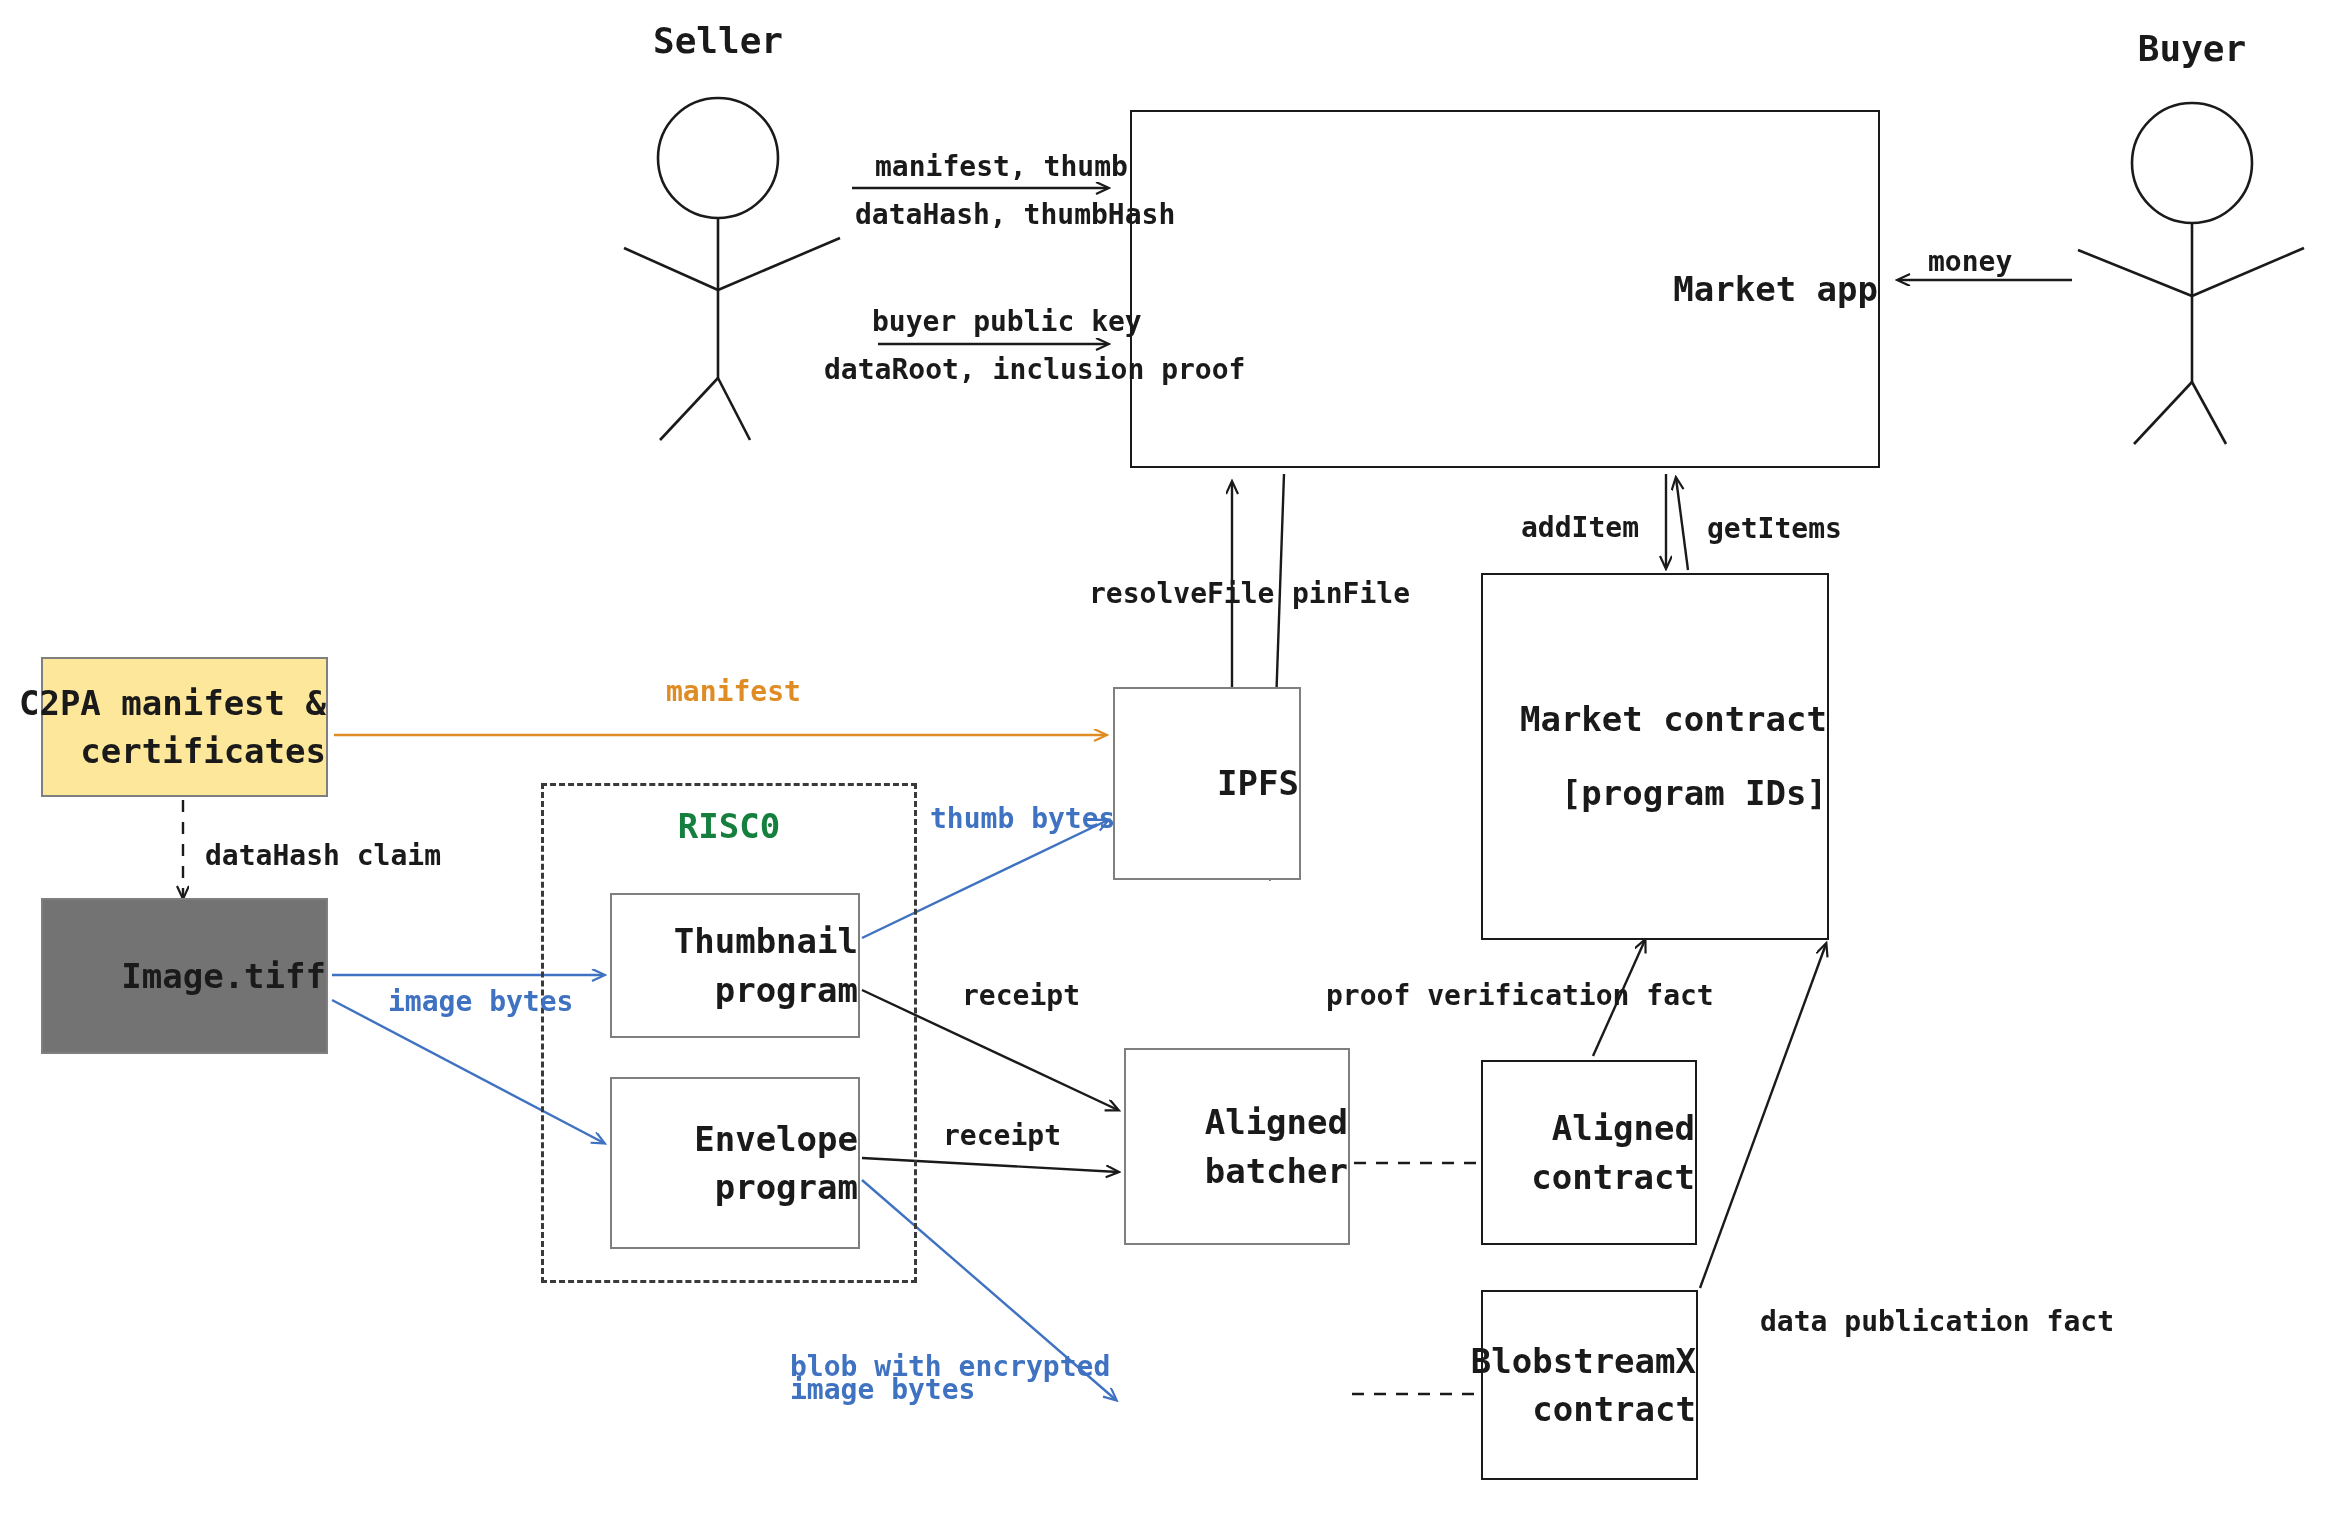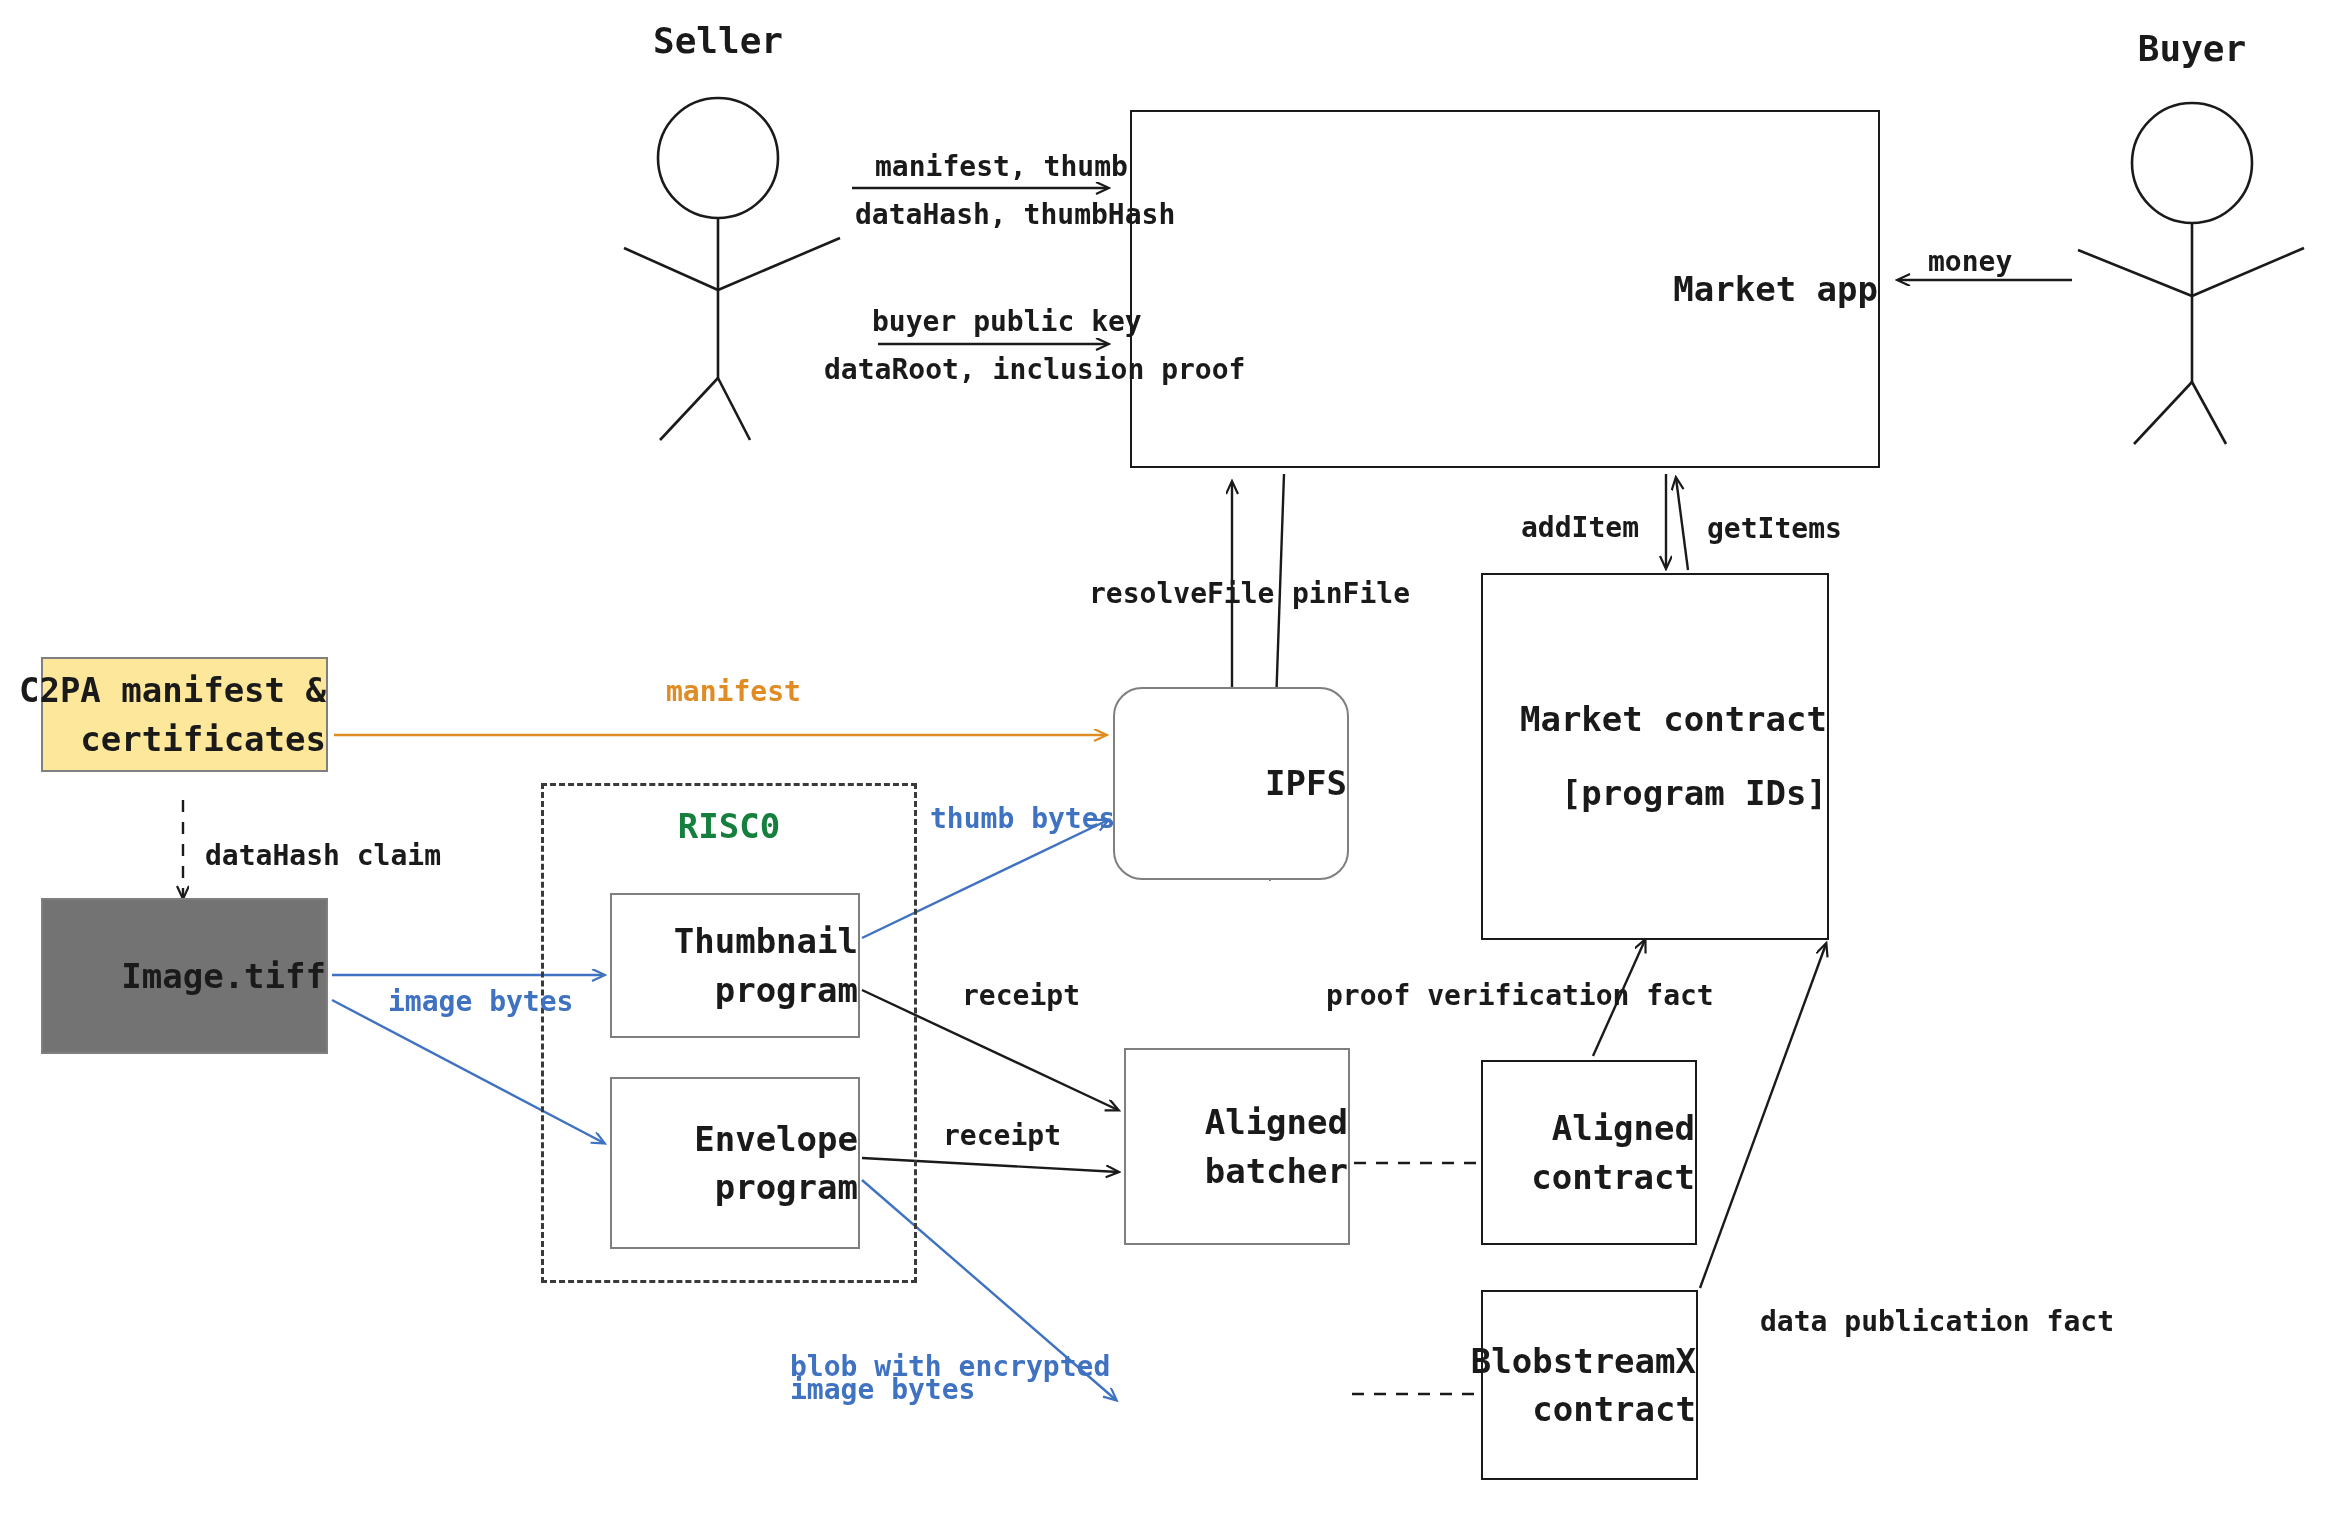--- a/index.html
+++ b/index.html
@@ -148,25 +148,25 @@
 
   <div class="box b-black" style="left:1130px; top:110px; width:750px; height:358px;">
     <div class="box-line fs17">Market app</div>
   </div>
 
   <div class="box b-black" style="left:1481px; top:573px; width:348px; height:367px;">
     <div class="box-line fs17">Market contract</div>
     <div class="box-line fs17" style="margin-top:0.75em;">[program IDs]</div>
   </div>
 
-  <div class="box b-gray" style="left:1113px; top:687px; width:236px; height:193px;border-radius:29px;">
+  <div class="box b-gray" style="left:1113px; top:687px; width:188px; height:193px;">
     <div class="box-line fs17">IPFS</div>
   </div>
 
-  <div class="box fill-yellow" style="left:41px; top:657px; width:287px; height:115px;">
+  <div class="box fill-yellow" style="left:41px; top:657px; width:287px; height:140px;">
     <div class="box-line fs17">C2PA manifest &amp;</div>
     <div class="box-line fs17">certificates</div>
   </div>
 
   <div class="box fill-blue" style="left:41px; top:898px; width:287px; height:156px;">
     <div class="box-line fs17">Image.tiff</div>
   </div>
 
   <div class="box b-dashed" style="left:541px; top:783px; width:376px; height:500px;"></div>
   <div class="risc-title fs17" style="left:541px; top:806px; width:376px; text-align:center;">RISC0</div>

